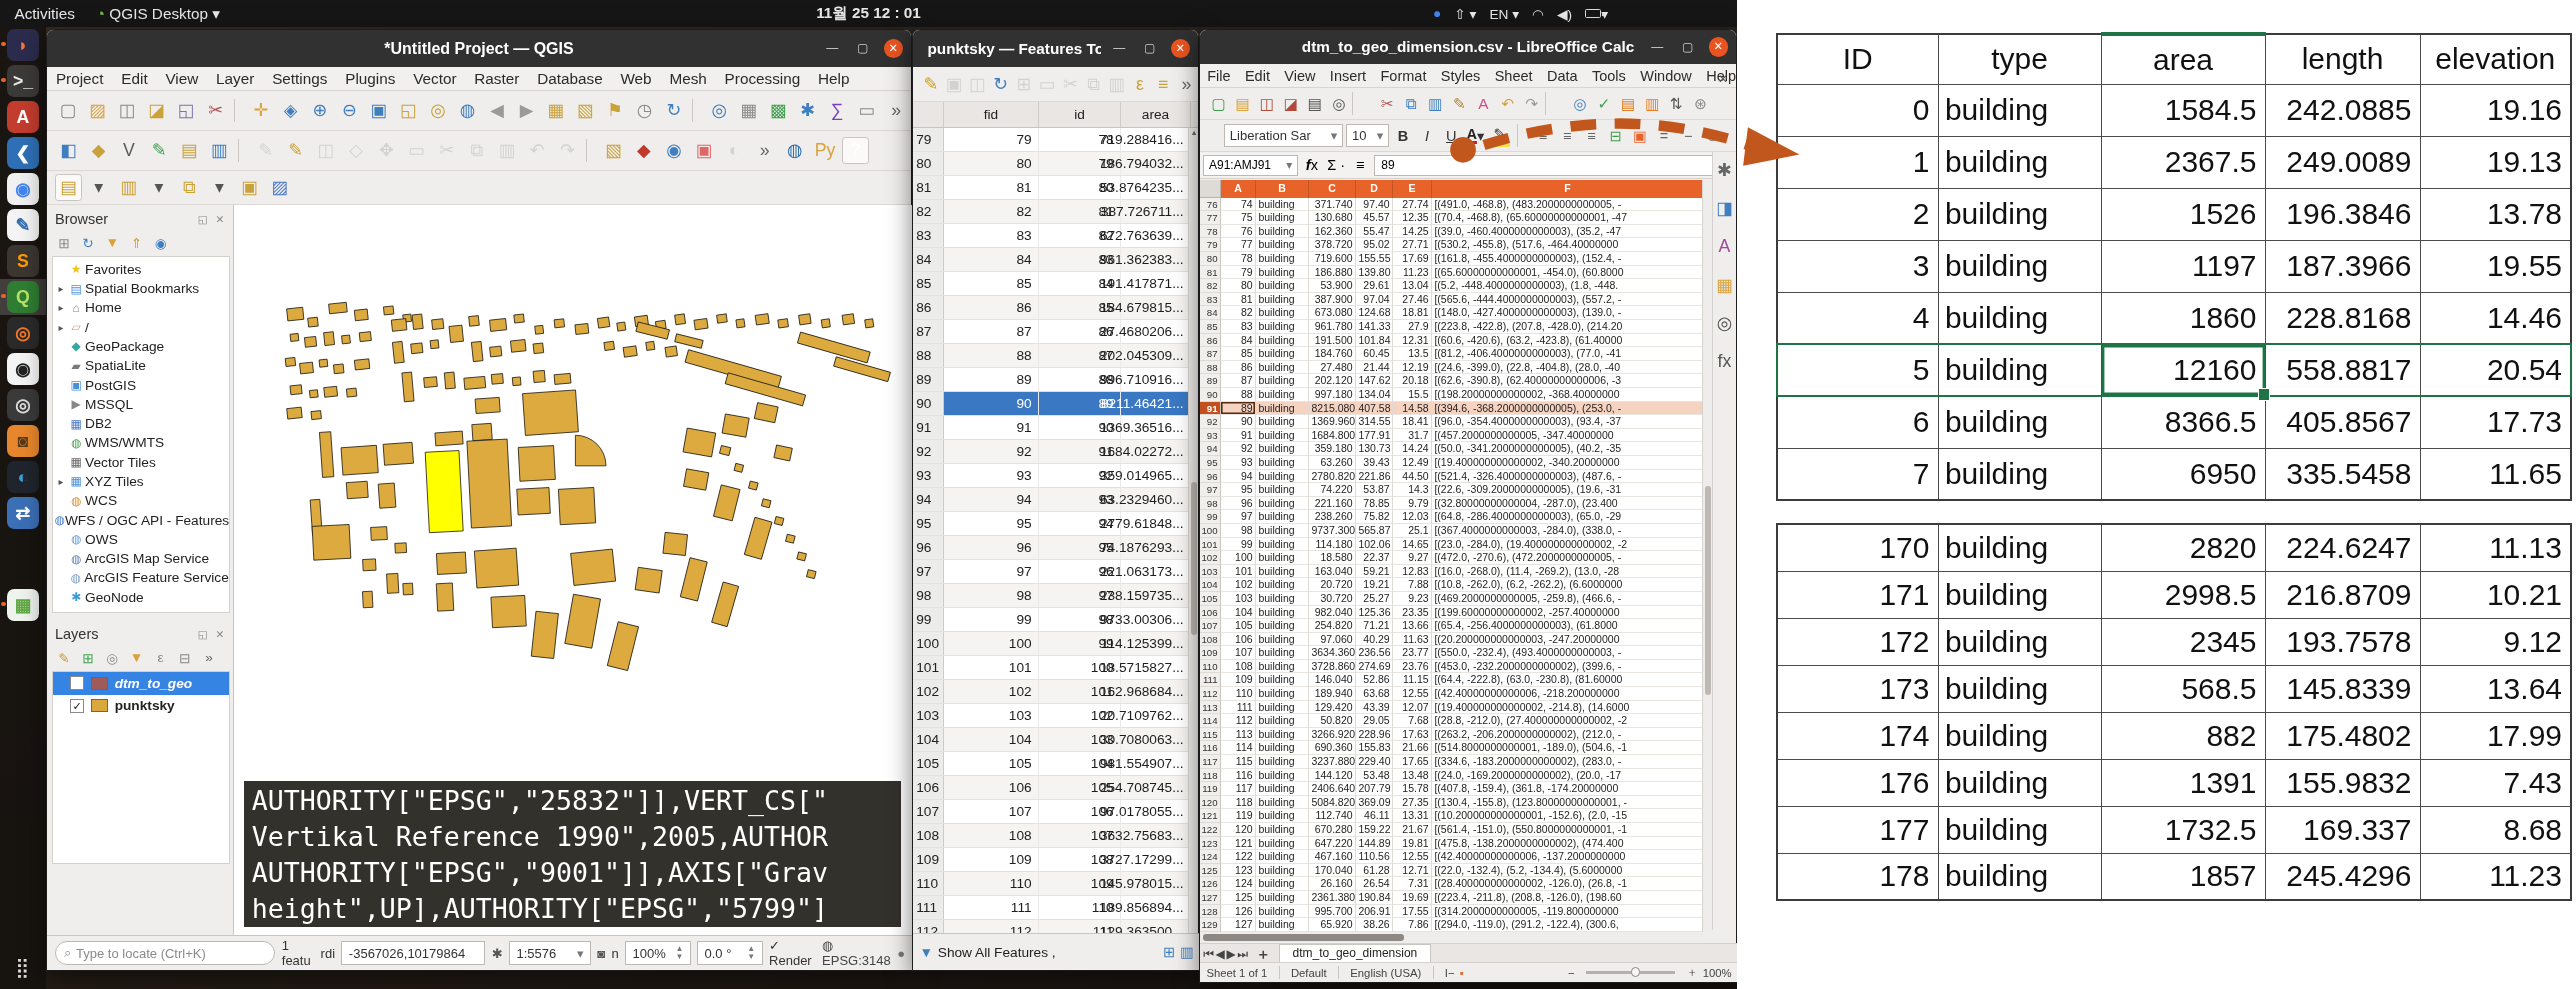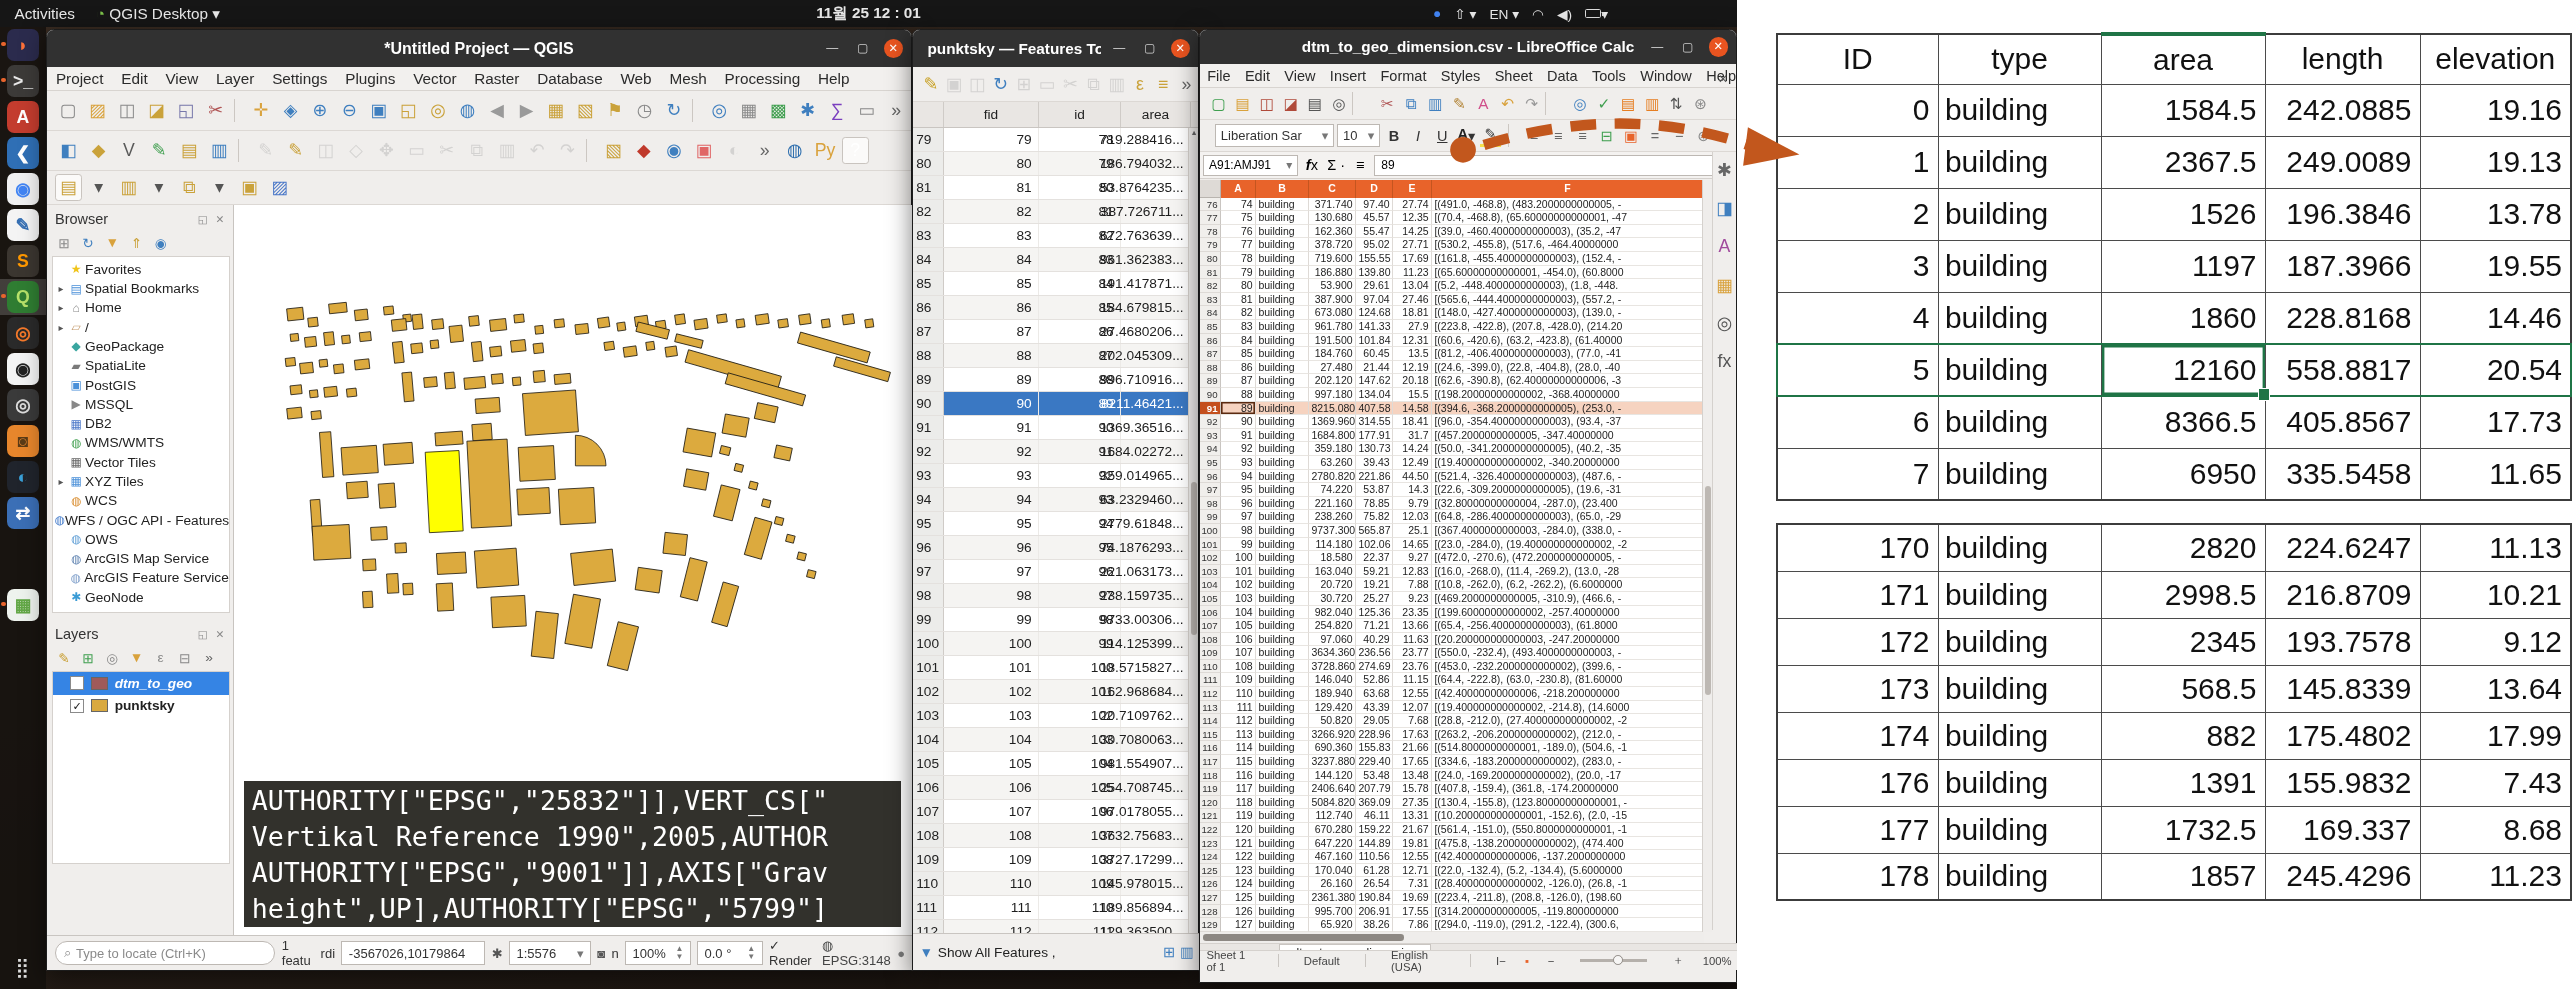--- a/index.html
+++ b/index.html
@@ -110,21 +110,21 @@
   .afoot .right { margin-left:auto; display:flex; gap:4.8px; color:#3f7fbf; font-size:14.5px; }
 
   
   #calc { left:1199px; top:29px; width:538px; height:954px; }
   #calc .tbar { height:34px; }
   #calc .tbar .ttl { font-size:15.3px; }
   #calc .menubar { height:24px; font-size:14.5px; }
   #calc .menubar .mi { padding:0 7.2px; }
   .lotb { height:32px; }
   .lotb .icn { width:22.5px; height:22.5px; font-size:15.3px; margin:0 0.8px; }
-  .fmtbar { height:32px; display:flex; align-items:center; background:#f0eeec; border-bottom:0.8px solid #dcd8d4; padding-left:15px;
+  .fmtbar { height:32px; display:flex; align-items:center; background:#f0eeec; border-bottom:0.8px solid #dcd8d4; padding-left:24px;
             gap:3.2px; font-size:13px; color:#333; }
   .fontbox { width:119px; height:22.5px; background:#fff; border:0.8px solid #bdb8b3; display:flex; align-items:center;
              padding:0 4.8px; justify-content:space-between; }
   .sizebox { width:43px; height:22.5px; background:#fff; border:0.8px solid #bdb8b3; display:flex; align-items:center;
              padding:0 4.8px; justify-content:space-between; }
   .fbtn { width:21px; height:22.5px; display:flex; align-items:center; justify-content:center; font-size:14.5px; }
   .fmlbar { height:27px; display:flex; align-items:center; background:#f4f2f0; border-bottom:0.8px solid #d5d1cd; padding:0 3.2px;
             gap:3.2px; font-size:12px; }
   .namebox { width:95px; height:21px; background:#fff; border:0.8px solid #bdb8b3; display:flex; align-items:center;
              padding:0 4.8px; justify-content:space-between; font-size:12px; }
@@ -147,22 +147,22 @@
   .vscroll { position:absolute; right:24px; top:150px; width:9.7px; height:752px; background:#efedeb; border-left:0.8px solid #d5d1cd; }
   .vscroll .thumb { position:absolute; left:1.6px; top:306px; width:6.4px; height:209px; background:#bdb8b3; border-radius:3.2px; }
   .losb { position:absolute; right:0; top:122px; width:24px; bottom:52px; background:#f0eeec; border-left:0.8px solid #d5d1cd;
           display:flex; flex-direction:column; align-items:center; padding-top:4.8px; gap:11.3px; color:#555; font-size:13.7px; }
   .hscroll { position:absolute; left:0; top:902px; width:504px; height:11.3px; background:#efedeb; }
   .hscroll .thumb { position:absolute; left:3.2px; top:2.4px; width:201px; height:6.4px; background:#8d8883; border-radius:3.2px; }
   .tabsrow { position:absolute; left:0; top:913px; width:538px; height:21px; background:#e9e6e3; display:flex;
              align-items:center; font-size:12px; color:#444; gap:1.6px; padding-left:3.2px; border-top:0.8px solid #d5d1cd; }
   .sheettab { background:#fff; border:0.8px solid #c9c5c1; border-bottom:2.4px solid #3a3a3a; padding:0 13px; height:19.3px;
               display:flex; align-items:center; font-weight:normal; color:#222; }
-  .lostatus { position:absolute; left:0; bottom:12px; width:538px; height:20px; background:#f0eeec; border-top:0.8px solid #d5d1cd;
-              display:flex; align-items:center; font-size:11.3px; color:#444; gap:19px; padding:0 6.4px; }
+  .lostatus { position:absolute; left:0; bottom:0; width:538px; height:20px; background:#f0eeec; border-top:0.8px solid #d5d1cd;
+              display:flex; align-items:center; font-size:11.3px; color:#444; gap:5px; padding:0 6.4px; }
   .lssep { width:0.8px; height:13px; background:#c9c5c1; margin:0 6.4px; }
   .zslider { width:89px; height:2.4px; background:#b5b0ab; position:relative; margin:0 6.4px; }
   .zslider .knob { position:absolute; left:50%; top:-4px; width:9.7px; height:9.7px; border-radius:50%; background:#f7f6f5;
                    border:0.8px solid #8d8883; }
 
   
   .rtwrap { position:absolute; left:1737px; top:0; width:839px; height:990px; background:#fff; }
   table.rt { border-collapse:collapse; table-layout:fixed; position:absolute; left:39px; background:#fff; }
   .rt col.c0 { width:161px; } .rt col.c1 { width:163px; } .rt col.c2 { width:164px; }
   .rt col.c3 { width:155px; } .rt col.c4 { width:151px; }
@@ -1353,21 +1353,21 @@
               <span class="cc cf">[(10.8, -262.0), (6.2, -262.2), (6.6000000</span>
             </div>
 
             <div class="crow">
               <span class="rn">105</span>
               <span class="cc ca">103</span>
               <span class="cc cb">building</span>
               <span class="cc cd1">30.720</span>
               <span class="cc cd2">25.27</span>
               <span class="cc ce">9.23</span>
-              <span class="cc cf">[(469.2000000000005, -310.9), (466.6, -</span>
+              <span class="cc cf">[(469.2000000000005, -259.8), (466.6, -</span>
             </div>
 
             <div class="crow">
               <span class="rn">106</span>
               <span class="cc ca">104</span>
               <span class="cc cb">building</span>
               <span class="cc cd1">982.040</span>
               <span class="cc cd2">125.36</span>
               <span class="cc ce">23.35</span>
               <span class="cc cf">[(199.60000000000002, -257.40000000</span>

